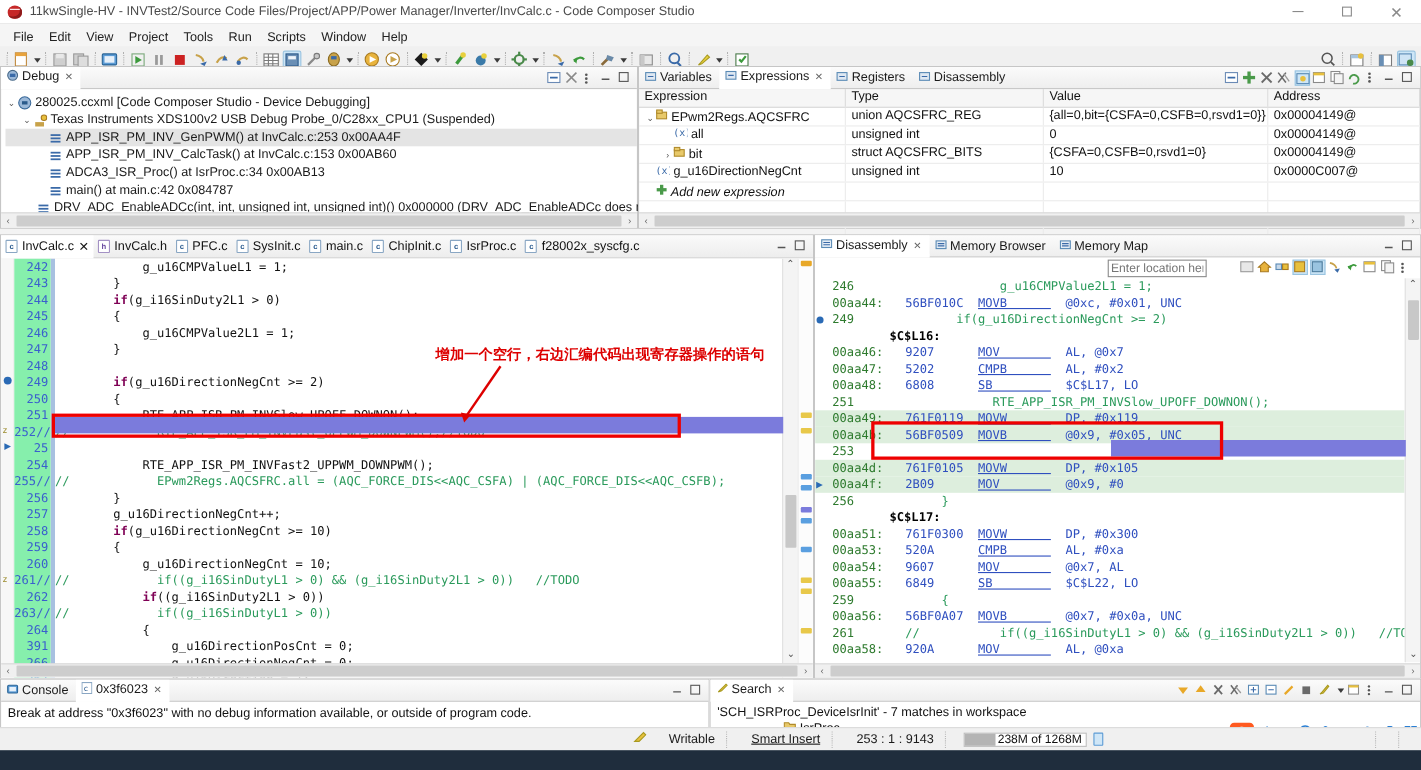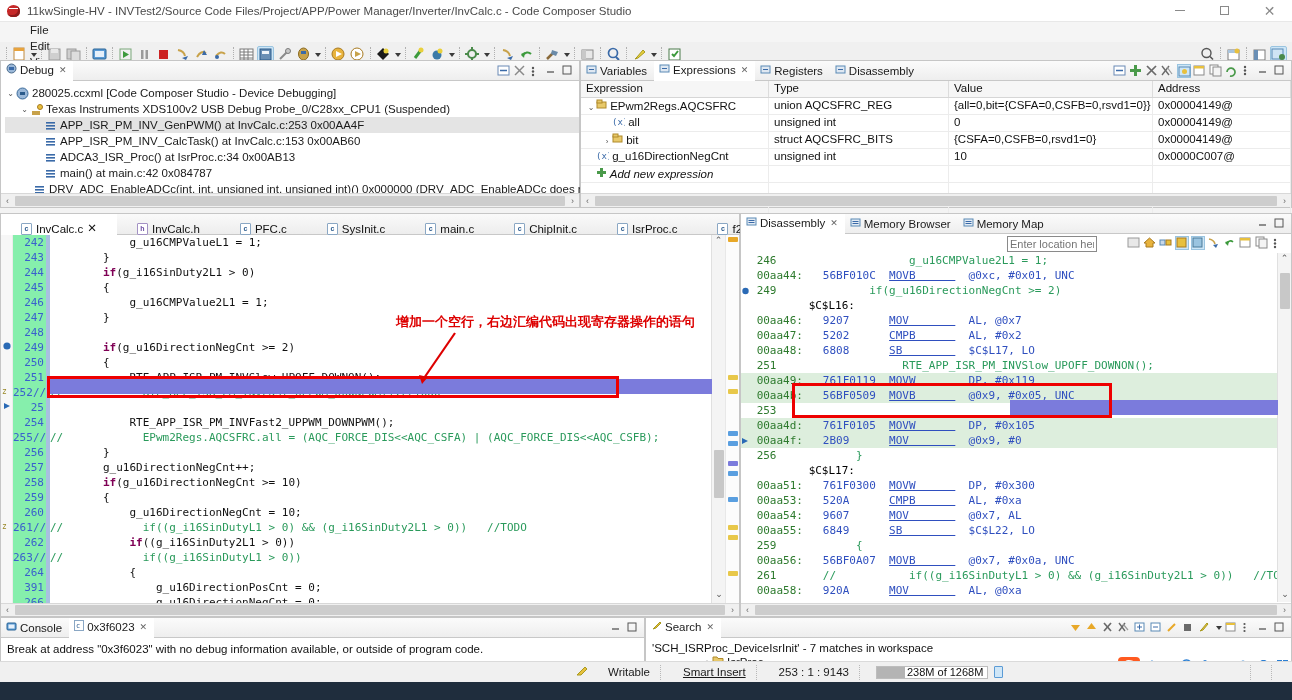--- a/index.html
+++ b/index.html
@@ -23,21 +23,21 @@
   .tb-icon .bug:after{content:"";position:absolute;top:3px;left:2px;width:9px;height:1px;background:#ffffff;}
   .tb-title { font-size:11.5px; color:#4a4a4a; white-space:nowrap; }
   .tb-spacer { flex:1; }
   .wbtn { width:45px; height:22px; display:flex;align-items:center;justify-content:center;
           color:#7a7a7a; font-size:12px; }
   .wbtn.min span{ display:block;width:10px;height:1px;background:#8a8a8a;}
   .wbtn.max span{ display:block;width:9px;height:9px;border:1px solid #8a8a8a;}
   .wbtn.close span{ font-size:14px; line-height:1; color:#8a8a8a;}
 
   
-  .menubar { height:20px; background:#f5f5f5; display:flex; align-items:flex-start; padding-left:23px;flex-direction:column; }
+  .menubar { height:20px; background:#f5f5f5; display:flex; align-items:flex-end; padding-left:5px; }
   .menu-item { padding:2px 7px; font-size:11.5px; color:#222; }
 
   
   .toolbar { height:26px; background:#f0f0f0; display:flex; align-items:center;
              border-bottom:1px solid #d4d4d4; padding-left:3px; }
   .tsep { width:1px;height:16px;border-left:1px dotted #b0b0b0;margin:0 3px; }
   .ticon { width:17px;height:17px;margin:0 1px; display:inline-block; position:relative;}
   .ticon svg{display:block;}
   .tarrow { width:9px;height:17px;display:flex;align-items:center;justify-content:center; }
   .tarrow:after{content:"";border-left:3px solid transparent;border-right:3px solid transparent;border-top:4px solid #3a3a3a;}
@@ -72,21 +72,21 @@
               font-size:11.5px; color:#111; }
   .exp-head div { padding:1px 5px; border-right:1px solid #dcdcdc; }
   .exp-row { display:flex; height:17px; border-bottom:1px solid #ececec; font-size:11.5px; color:#111; }
   .exp-row div { padding:1px 5px; border-right:1px solid #ececec; overflow:hidden; white-space:nowrap; }
   .c-expr{width:188px;} .c-type{width:180px;} .c-val{width:204px;} .c-addr{flex:1;}
   .exp-ind { display:inline-block; }
 
   
   .etabs { height:21px; background:linear-gradient(#fafafa,#ededed); display:flex;align-items:center;
            border-bottom:1px solid #c8c8c8; }
-  .etab { display:flex;align-items:flex-end;gap:4px;padding:0 20px; height:21px;font-size:11.5px;color:#111;}
+  .etab { display:flex;align-items:center;gap:4px;padding:0 4px; height:21px;font-size:11.5px;color:#111;}
   .etab.active{ background:#fff; }
   .fileicon{ width:11px;height:12px;background:#fff;border:1px solid #8aa7c4;border-radius:1px;
              display:flex;align-items:center;justify-content:center;font-size:7px;color:#2c5c8f;font-weight:bold;}
   .fileicon.h{ color:#6a4ba0;border-color:#a391c4;}
 
   .codewrap{ position:absolute; top:21px; left:0; right:0; bottom:0; display:flex; overflow:hidden; background:#fff;}
   .gutter-marks{ width:12px; background:#f7f7f7; border-right:1px solid #ececec; position:relative;}
   .lnums{ width:33px; background:#86efac; color:#3a5fcd; font-family:"DejaVu Sans Mono",monospace;
           font-size:11px; text-align:right; padding-right:2px; position:relative;}
   .gutterbar{ width:4px; background:#a8c0e0; }
@@ -110,21 +110,21 @@
   .anno{ position:absolute; color:#dd0000; font-size:13px; font-weight:bold;
          font-family:"DejaVu Sans", sans-serif; white-space:nowrap; }
 
   
   .loc-input{ position:absolute; height:16px; width:90px; border:1px solid #8a8a8a; background:#fff;
               font-size:11px; padding:0 2px; color:#333; line-height:15px;}
   .dis-line{ height:15px; line-height:15px; white-space:pre; font-family:"DejaVu Sans Mono",monospace;
              font-size:11px;}
   .dis-addr{ color:#2d7a2d; }
   .dis-src { color:#2a9a5b; }
-  .dis-lbl { color:#000; font-weight:normal; }
+  .dis-lbl { color:#000; font-weight:bold; }
   .dis-hex { color:#2f4fbf; }
   .dis-mn  { color:#2f4fbf;text-decoration:underline; }
   .dis-op  { color:#2f4fbf; }
   .dis-hi  { background:#ddeedd; }
 
   
   .console-body{ padding:5px 6px; font-size:11.5px; color:#111; }
 
   
   .statusbar{ position:absolute; left:0; right:0; bottom:18px; height:21px; background:#f0f0f0;

